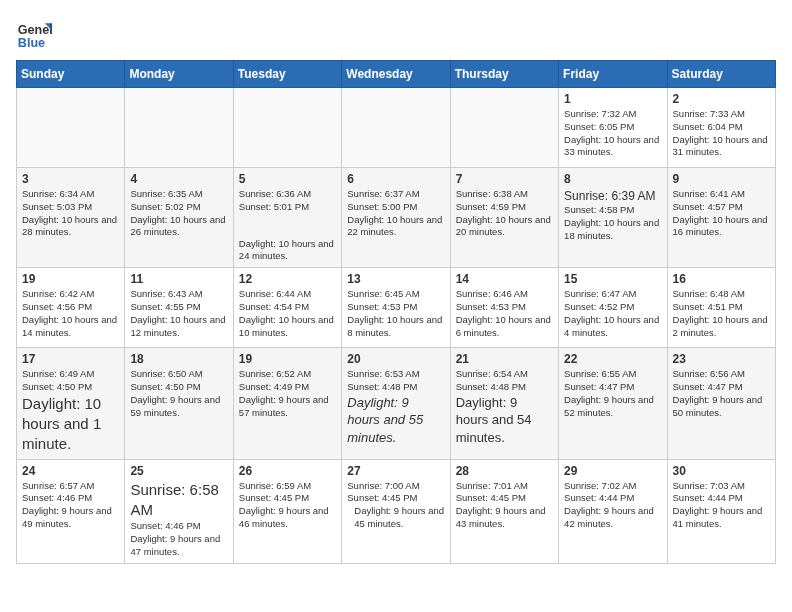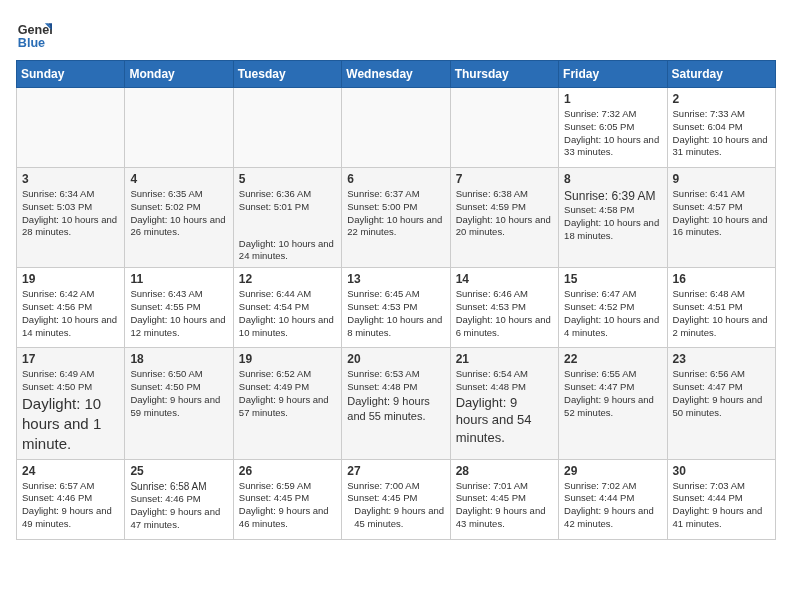--- a/index.html
+++ b/index.html
@@ -233,21 +233,21 @@
         <td>
           <span class="day-num">19</span>
           <div style="font-size: 9.5px; line-height: 1.35;">Sunrise: 6:52 AM</div>
           <div style="font-size: 9.5px; line-height: 1.35;">Sunset: 4:49 PM</div>
           <div style="font-size: 9.5px; line-height: 1.35;">Daylight: 9 hours and 57 minutes.</div>
         </td>
         <td>
           <span class="day-num">20</span>
           <div style="font-size: 9.5px; line-height: 1.35;">Sunrise: 6:53 AM</div>
           <div style="font-size: 9.5px; line-height: 1.35;">Sunset: 4:48 PM</div>
-          <div style="font-size: 11px; line-height: 1.35;">Daylight: 9 hours and 55 minutes.</div>
+          <div style="font-size: 13px; line-height: 1.35; font-style: italic;">Daylight: 9 hours and 55 minutes.</div>
         </td>
         <td>
           <span class="day-num">21</span>
           <div style="font-size: 9.5px; line-height: 1.35;">Sunrise: 6:54 AM</div>
           <div style="font-size: 9.5px; line-height: 1.35;">Sunset: 4:48 PM</div>
           <div style="font-size: 13px; line-height: 1.35;">Daylight: 9 hours and 54 minutes.</div>
         </td>
         <td>
           <span class="day-num">22</span>
           <div style="font-size: 9.5px; line-height: 1.35;">Sunrise: 6:55 AM</div>
@@ -263,21 +263,21 @@
       </tr>
       <tr>
         <td>
           <span class="day-num">24</span>
           <div style="font-size: 9.5px; line-height: 1.35;">Sunrise: 6:57 AM</div>
           <div style="font-size: 9.5px; line-height: 1.35;">Sunset: 4:46 PM</div>
           <div style="font-size: 9.5px; line-height: 1.35;">Daylight: 9 hours and 49 minutes.</div>
         </td>
         <td>
           <span class="day-num">25</span>
-          <div style="font-size: 10px; line-height: 1.35;">Sunrise: 6:58 AM</div>
+          <div style="font-size: 15px; line-height: 1.35;">Sunrise: 6:58 AM</div>
           <div style="font-size: 9.5px; line-height: 1.35;">Sunset: 4:46 PM</div>
           <div style="font-size: 9.5px; line-height: 1.35;">Daylight: 9 hours and 47 minutes.</div>
         </td>
         <td>
           <span class="day-num">26</span>
           <div style="font-size: 9.5px; line-height: 1.35;">Sunrise: 6:59 AM</div>
           <div style="font-size: 9.5px; line-height: 1.35;">Sunset: 4:45 PM</div>
           <div style="font-size: 9.5px; line-height: 1.35;">Daylight: 9 hours and 46 minutes.</div>
         </td>
         <td>

